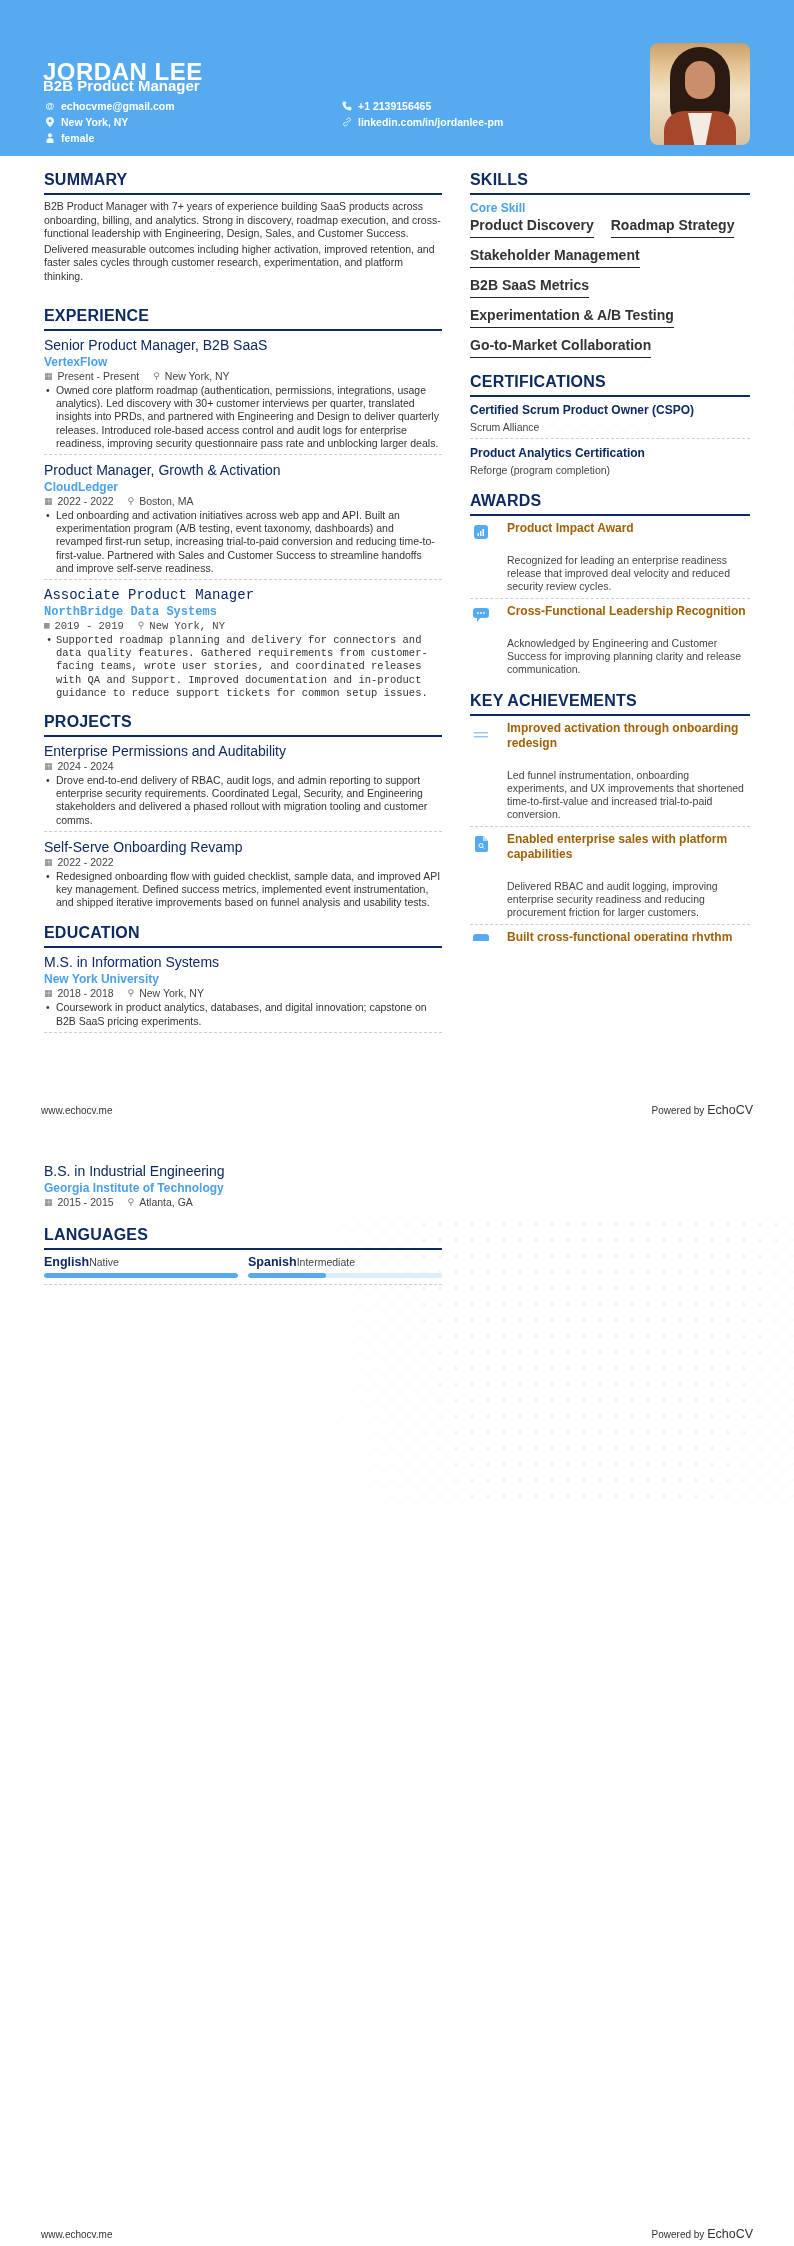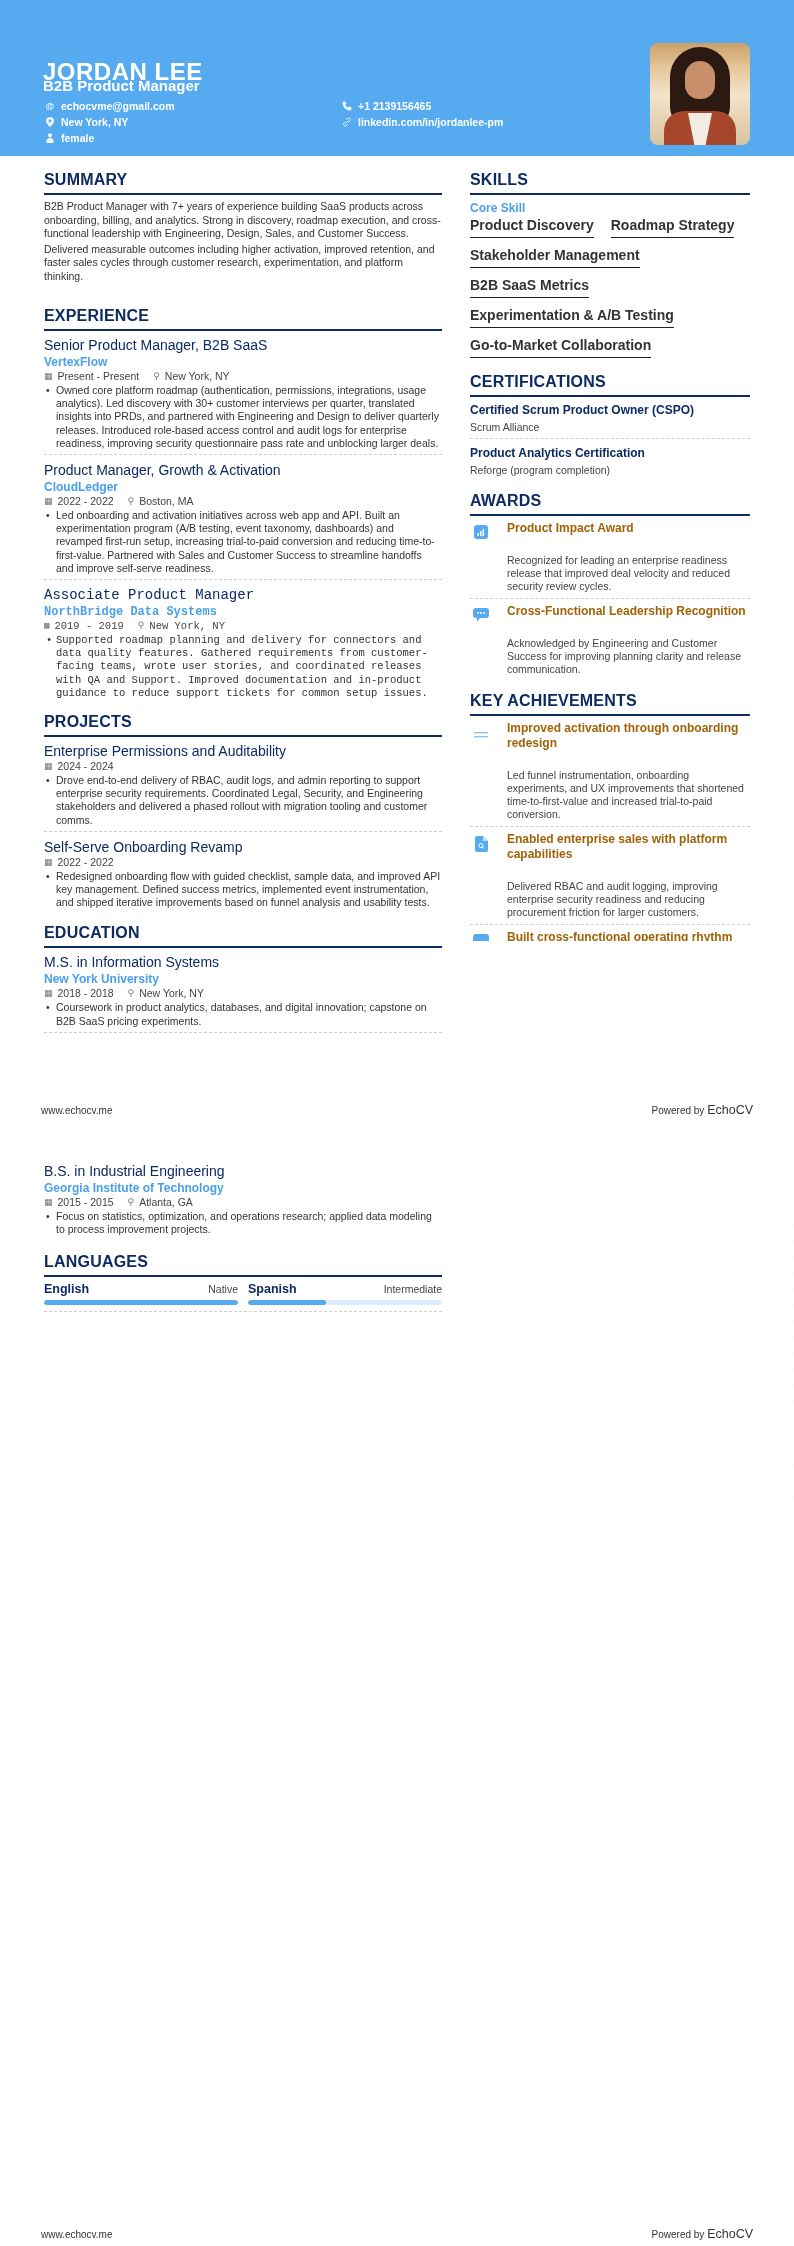--- a/index.html
+++ b/index.html
@@ -51,21 +51,21 @@
   .icon-item { display: flex; gap: 15px; border-bottom: 1px dashed #cfcfcf; padding-bottom: 5px; margin-bottom: 5px; }
   .icon-item:last-child { border-bottom: none; }
   .icon-item .badge { width: 22px; flex: 0 0 22px; display: flex; justify-content: center; padding-top: 4px; }
   .icon-item .txt { flex: 1; }
   .icon-item .it-title { font-size: 12px; font-weight: 700; color: #a16207; line-height: 15px; }
   .icon-item .it-desc { font-size: 10.5px; color: #444; line-height: 13px; margin-top: 18px; }
 
   
   .langs { display: flex; gap: 10px; padding-bottom: 6px; border-bottom: 1px dashed #cfcfcf; }
   .lang { flex: 1; }
-  .lang-head { display: flex; justify-content: space-between; align-items: baseline; }
+  .lang-head { display: flex; align-items: baseline; }
   .lang-name { font-size: 12.5px; font-weight: 700; color: #0d2a62; }
   .lang-level { font-size: 10.5px; color: #444; }
   .bar { margin-top: 4px; height: 5px; border-radius: 3px; background: #dcedfb; overflow: hidden; }
   .bar .fill { height: 100%; background: #55aaf0; border-radius: 3px; }
 
   .footer { position: absolute; left: 41px; width: 712px; display: flex; justify-content: space-between; align-items: center; font-size: 10px; color: #333; z-index: 1; }
   .footer .powered { font-size: 10px; }
   .footer .brand { font-size: 12.5px; color: #333; }
 
   .page2-left { position: absolute; left: 44px; top: 1162px; width: 398px; z-index: 1; }
@@ -369,21 +369,20 @@
     <div class="meta">
       <span class="mi">
           <span class="ic">▦</span>
           <span>2015 - 2015</span>
         </span>
       <span class="mi">
           <span class="ic">⚲</span>
           <span>Atlanta, GA</span>
         </span>
     </div>
-    <div class="bullet">Focus on statistics, optimization, and operations research; applied data modeling to process improvement projects.</div>
   </div>
 
   <div>
     <div class="sec-title">LANGUAGES</div>
     <div class="langs">
       <div class="lang">
         <div class="lang-head">
           <span class="lang-name">English</span>
           <span class="lang-level">Native</span>
         </div>

